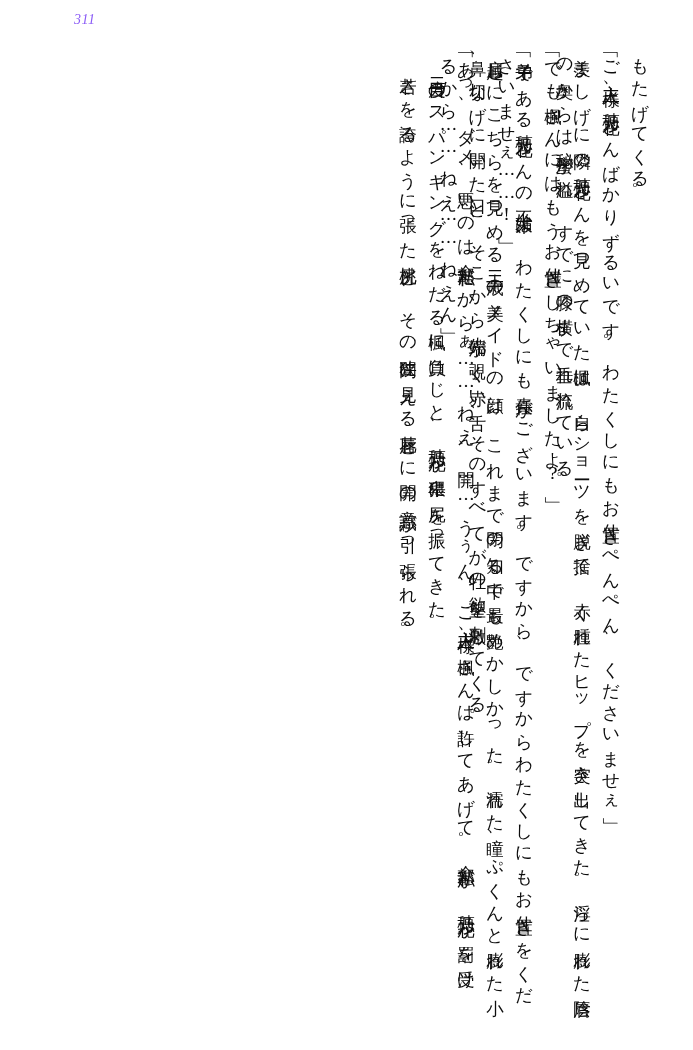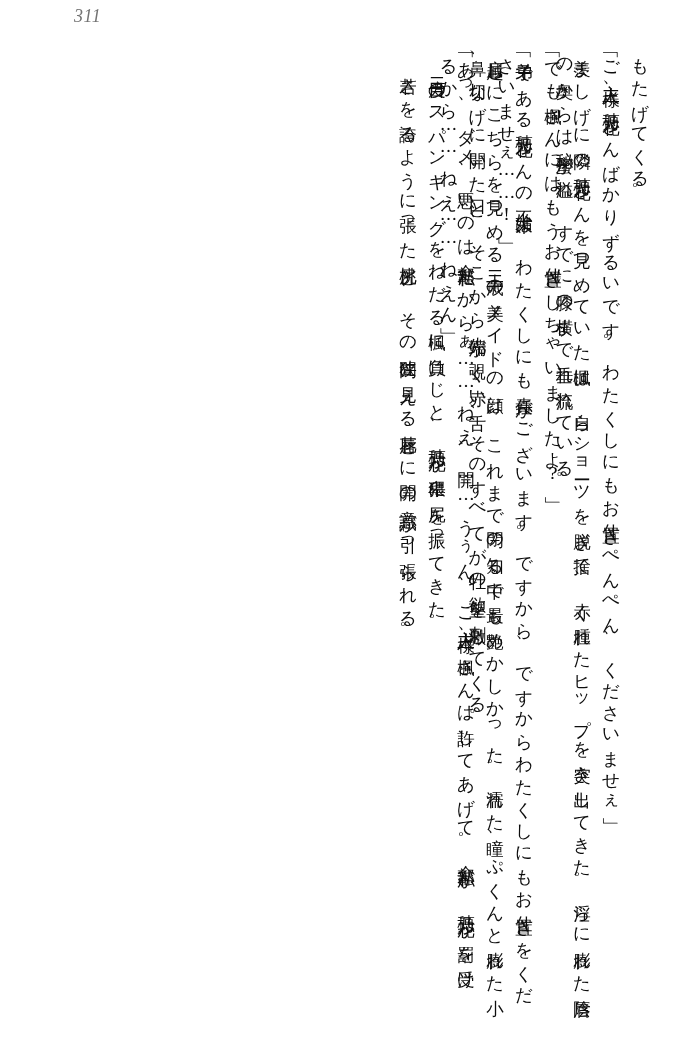--- a/index.html
+++ b/index.html
@@ -15,26 +15,26 @@
     color: #111111;
   }
   #page {
     position: relative;
     width: 693px;
     height: 1050px;
     background: #ffffff;
   }
   #page-number {
     position: absolute;
-    top: 6px;
+    top: 12px;
     left: 74px;
     font-family: "Liberation Serif", "DejaVu Serif", serif;
     font-style: italic;
-    font-size: 18px;
-    color: #737373;
+    font-size: 14px;
+    color: #8b5cf6;
     letter-spacing: 0.5px;
   }
   #text-block {
     position: absolute;
     top: 46px;
     left: 58px;
     width: 590px;
     height: 960px;
     display: flex;
     flex-direction: row-reverse;

